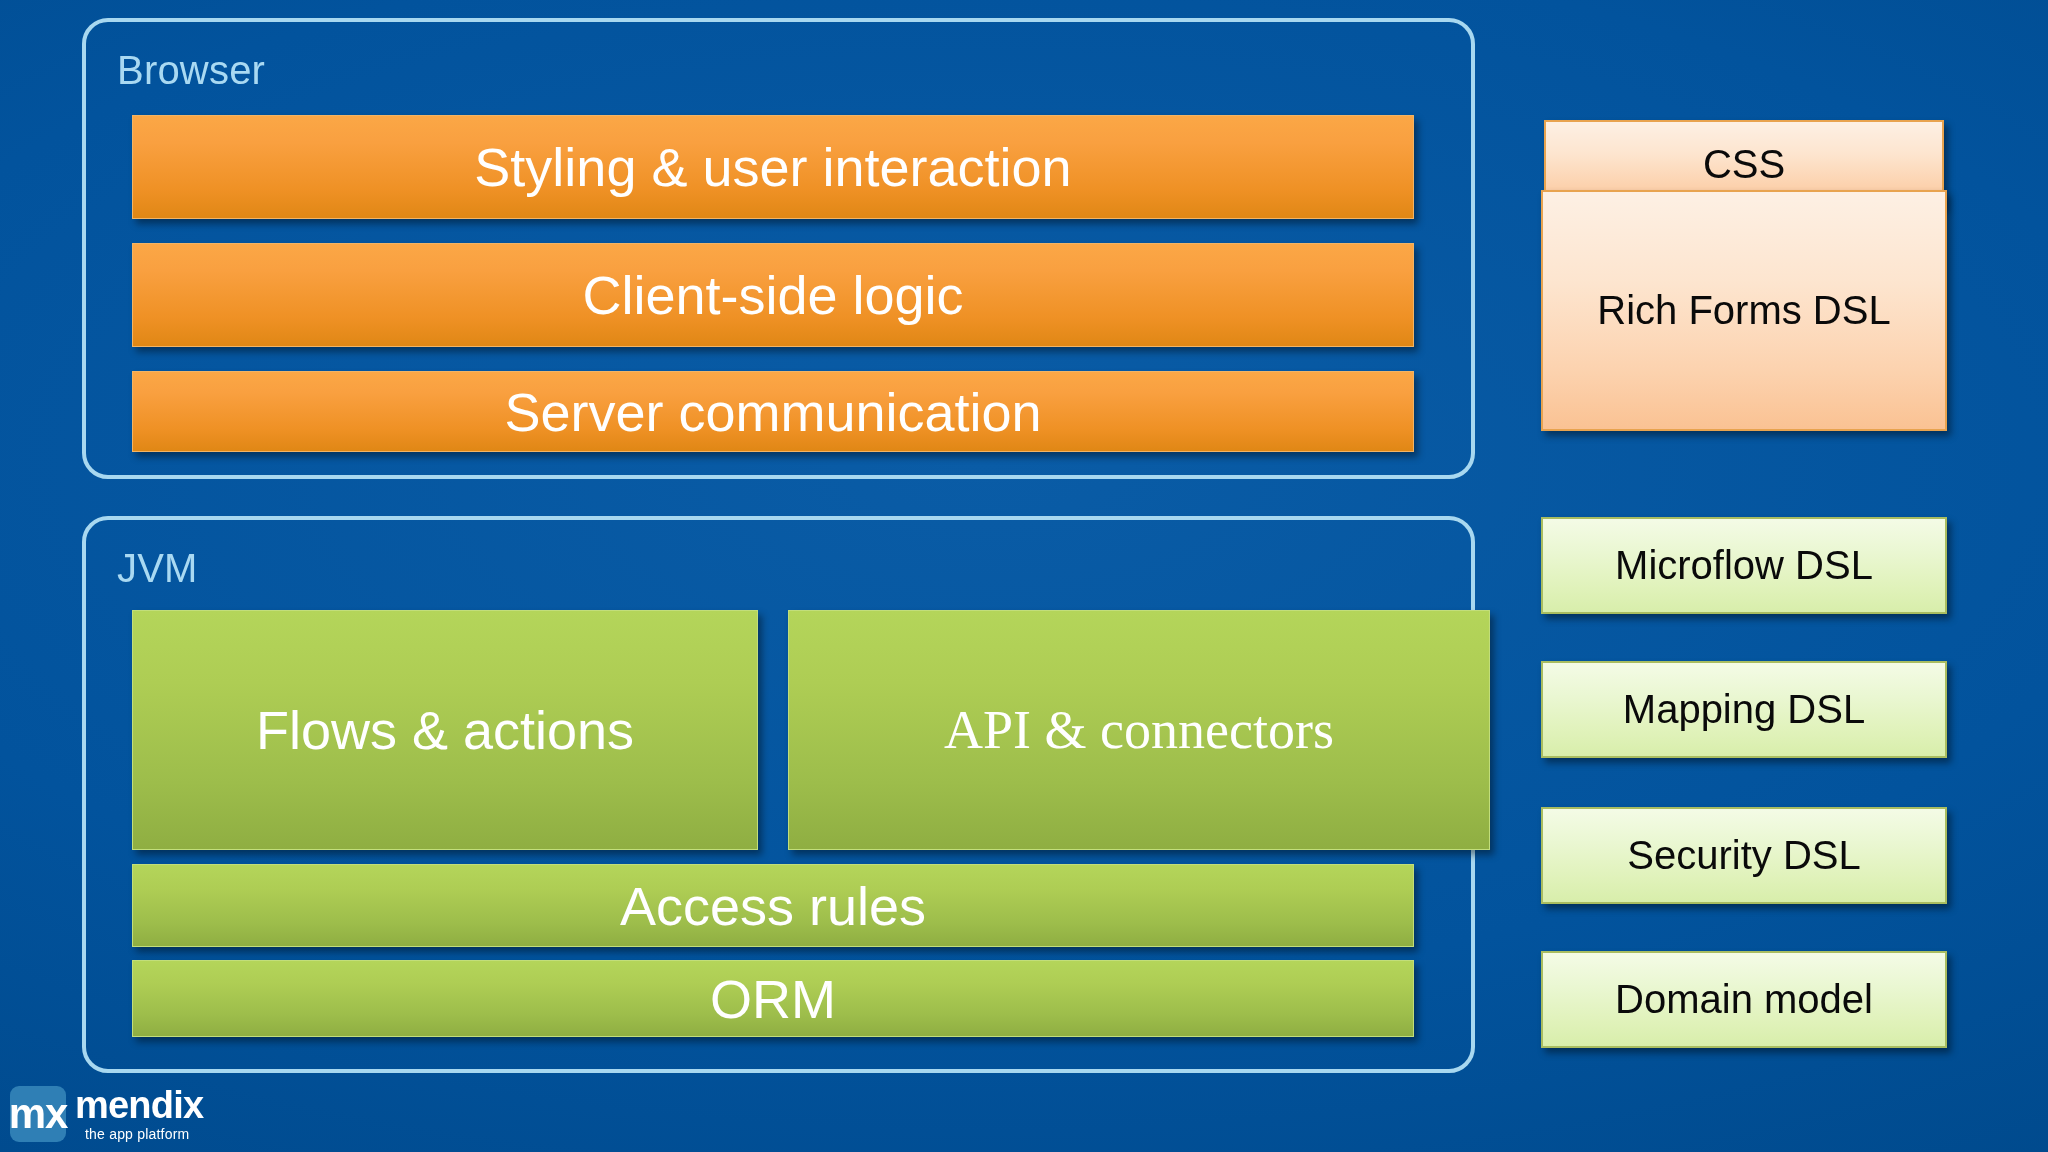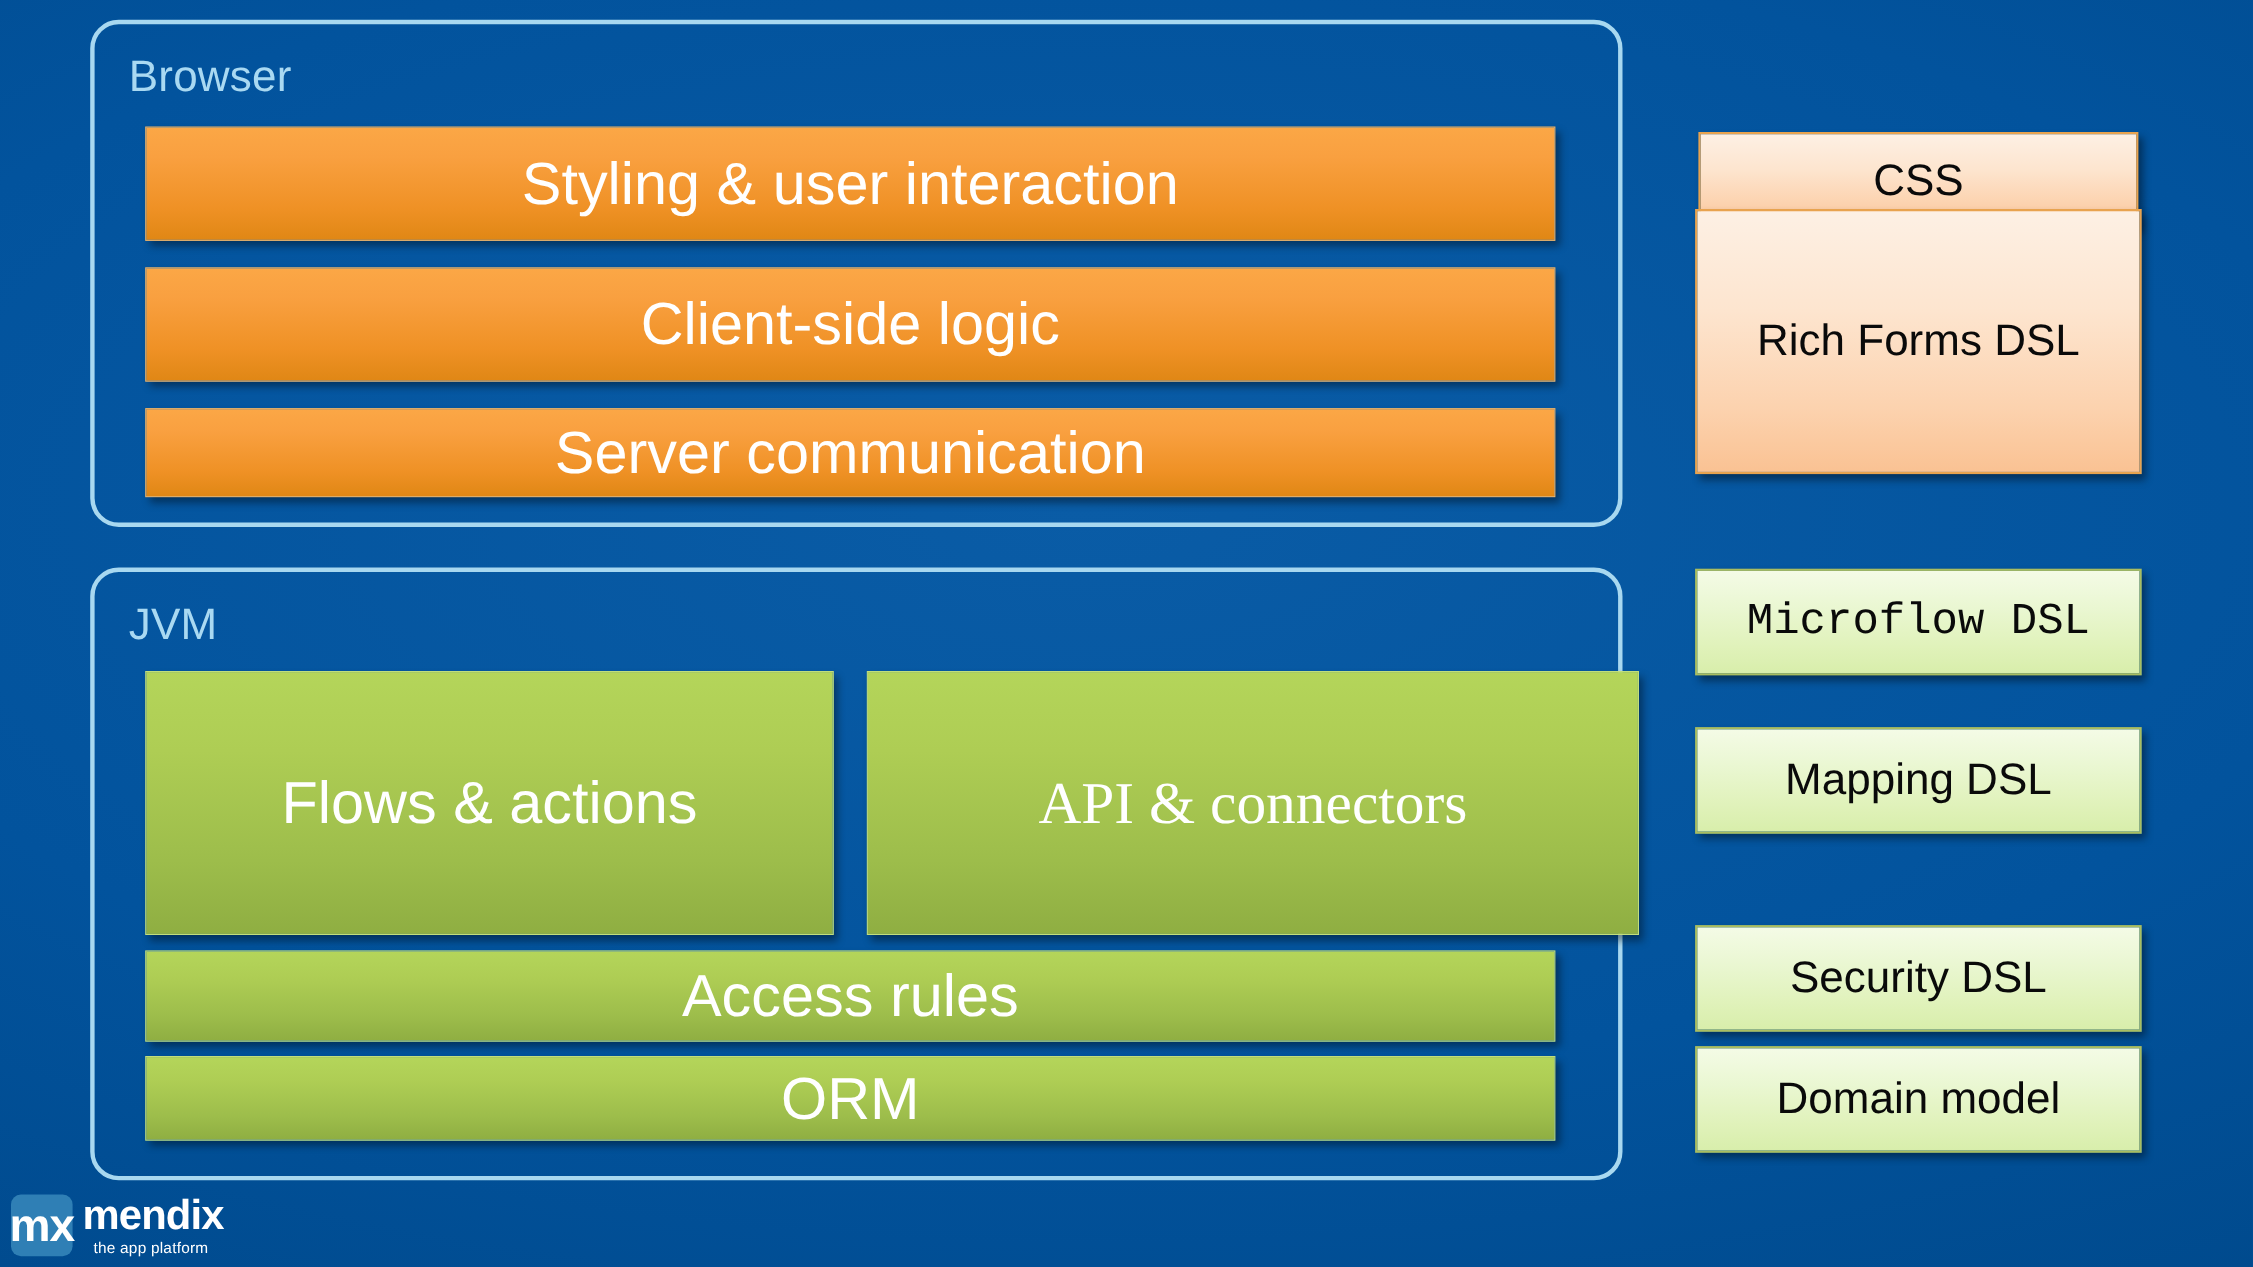--- a/index.html
+++ b/index.html
@@ -177,25 +177,25 @@
   <div class="layer green" style="left:788px; top:610px; width:702px; height:240px;font-family:Liberation Serif, serif;">API &amp; connectors</div>
 
   <div class="layer green" style="left:132px; top:864px; width:1282px; height:83px;">Access rules</div>
 
   <div class="layer green" style="left:132px; top:960px; width:1282px; height:77px;">ORM</div>
 
   <div class="dsl-card peach" style="left:1544px; top:86px; width:400px; height:88px;margin-top:34px;">CSS</div>
 
   <div class="dsl-card peach" style="left:1541px; top:190px; width:406px; height:241px;">Rich Forms DSL</div>
 
-  <div class="dsl-card lime" style="left:1541px; top:517px; width:406px; height:97px;font-family:Liberation Mono, monospace;">Microflow DSL</div>
+  <div class="dsl-card lime" style="left:1541px; top:517px; width:406px; height:97px;">Microflow DSL</div>
 
   <div class="dsl-card lime" style="left:1541px; top:661px; width:406px; height:97px;">Mapping DSL</div>
 
-  <div class="dsl-card lime" style="left:1541px; top:807px; width:406px; height:97px;margin-top:34px;">Security DSL</div>
+  <div class="dsl-card lime" style="left:1541px; top:807px; width:406px; height:97px;">Security DSL</div>
 
   <div class="dsl-card lime" style="left:1541px; top:951px; width:406px; height:97px;">Domain model</div>
 
 </div>
 
 <div class="logo">
   <div class="logo-mark">mx</div>
   <div class="logo-text">
     <div class="logo-word">mendix</div>
     <div class="logo-tag">the app platform</div>

